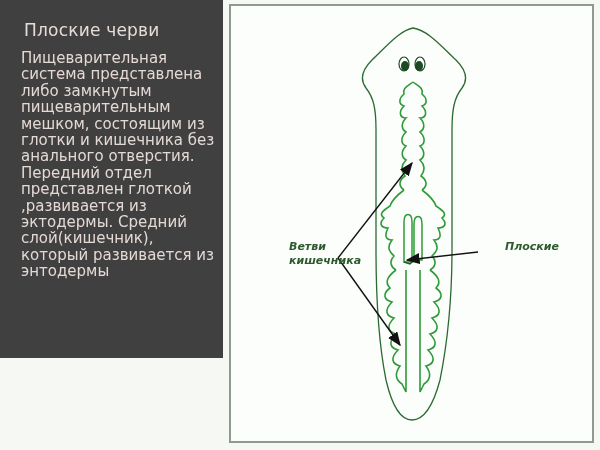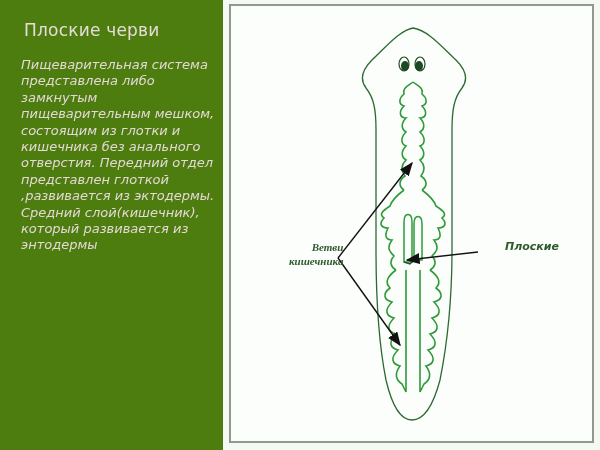--- a/index.html
+++ b/index.html
@@ -1,19 +1,19 @@
 <!DOCTYPE html>
 <html><head>
 <meta charset="utf-8">
 <style>
   html, body { margin:0; padding:0; }
   body { width:600px; height:450px; position:relative; overflow:hidden; background:#f6f9f3; font-family:"DejaVu Sans", sans-serif; }
-  .left-panel { position:absolute; left:0; top:0; width:223px; height:450px; background:#4d7c0f; }
+  .left-panel { position:absolute; left:0; top:0; width:223px; height:358px; background:#404040; }
   .title { position:absolute; left:24px; top:20px; font-size:17px; color:#e6dcd8; letter-spacing:0.2px; }
-  .body-text { position:absolute; left:21px; top:57px; width:200px; font-size:13px; line-height:16.4px; color:#e4d9d5;font-style:italic; }
+  .body-text { position:absolute; left:21px; top:50px; width:200px; font-size:15px; line-height:16.4px; color:#e4d9d5; }
   .body-text p { margin:0 0 4px 0; }
   .frame { position:absolute; left:229px; top:4px; width:365px; height:439px; background:#fbfefb; border:2px solid #8f9a8f; box-sizing:border-box; }
   svg.diagram { position:absolute; left:0; top:0; }
   .label { position:absolute; font-weight:bold; font-style:italic; font-size:11px; color:#2e5a2e; }
 </style>
 </head>
 <body>
 
 <div class="left-panel">
   <div class="title">Плоские черви</div>
@@ -48,17 +48,17 @@
   <path d="M430,270 C438,276 442,282 436,288 C444,294 442,300 434,302 C442,310 440,316 432,318 C440,326 438,332 430,334 C438,342 436,348 428,350 C436,358 434,364 426,366 C432,374 430,380 424,384 L420,392 L420,270" fill="none" stroke="#2f9a3a" stroke-width="1.6"></path>
 
   <path d="M404,262 L404,222 C404,212 412,212 412,222 L412,262 Z M414,260 L414,224 C414,214 422,214 422,224 L422,260 Z" fill="none" stroke="#2f9a3a" stroke-width="1.5"></path>
   <path d="M404,262 L410,264 L414,260" fill="none" stroke="#1d5a24" stroke-width="1.5"></path>
 
   <line x1="338" y1="258" x2="412" y2="163" stroke="#111" stroke-width="1.4" marker-end="url(#ah)"></line>
   <line x1="338" y1="258" x2="400" y2="345" stroke="#111" stroke-width="1.4" marker-end="url(#ah)"></line>
   <line x1="478" y1="252" x2="407" y2="260" stroke="#111" stroke-width="1.4" marker-end="url(#ah)"></line>
 </svg>
 
-<div class="label" style="left:289px; top:240px; text-align:right; line-height:14px;font-family:Liberation Serif, serif;">
+<div class="label" style="left:289px; top:240px; text-align:left; line-height:14px;">
   <div>Ветви</div>
   <div>кишечника</div>
 </div>
 <div class="label" style="left:505px; top:240px;">Плоские</div>
 
 </body></html>

